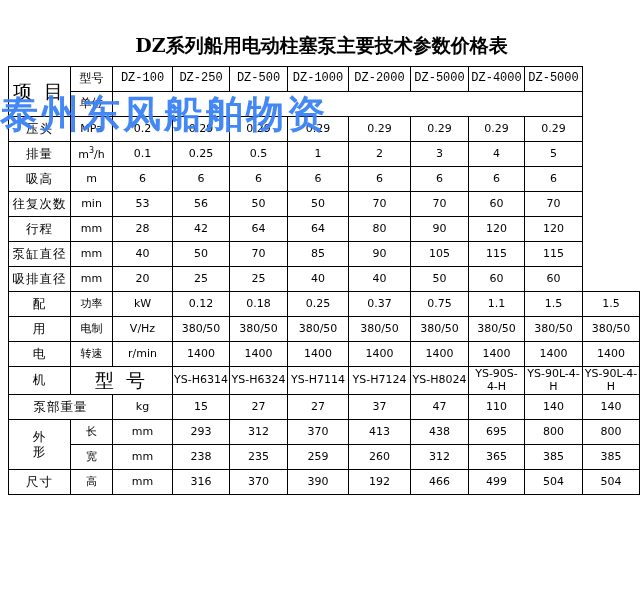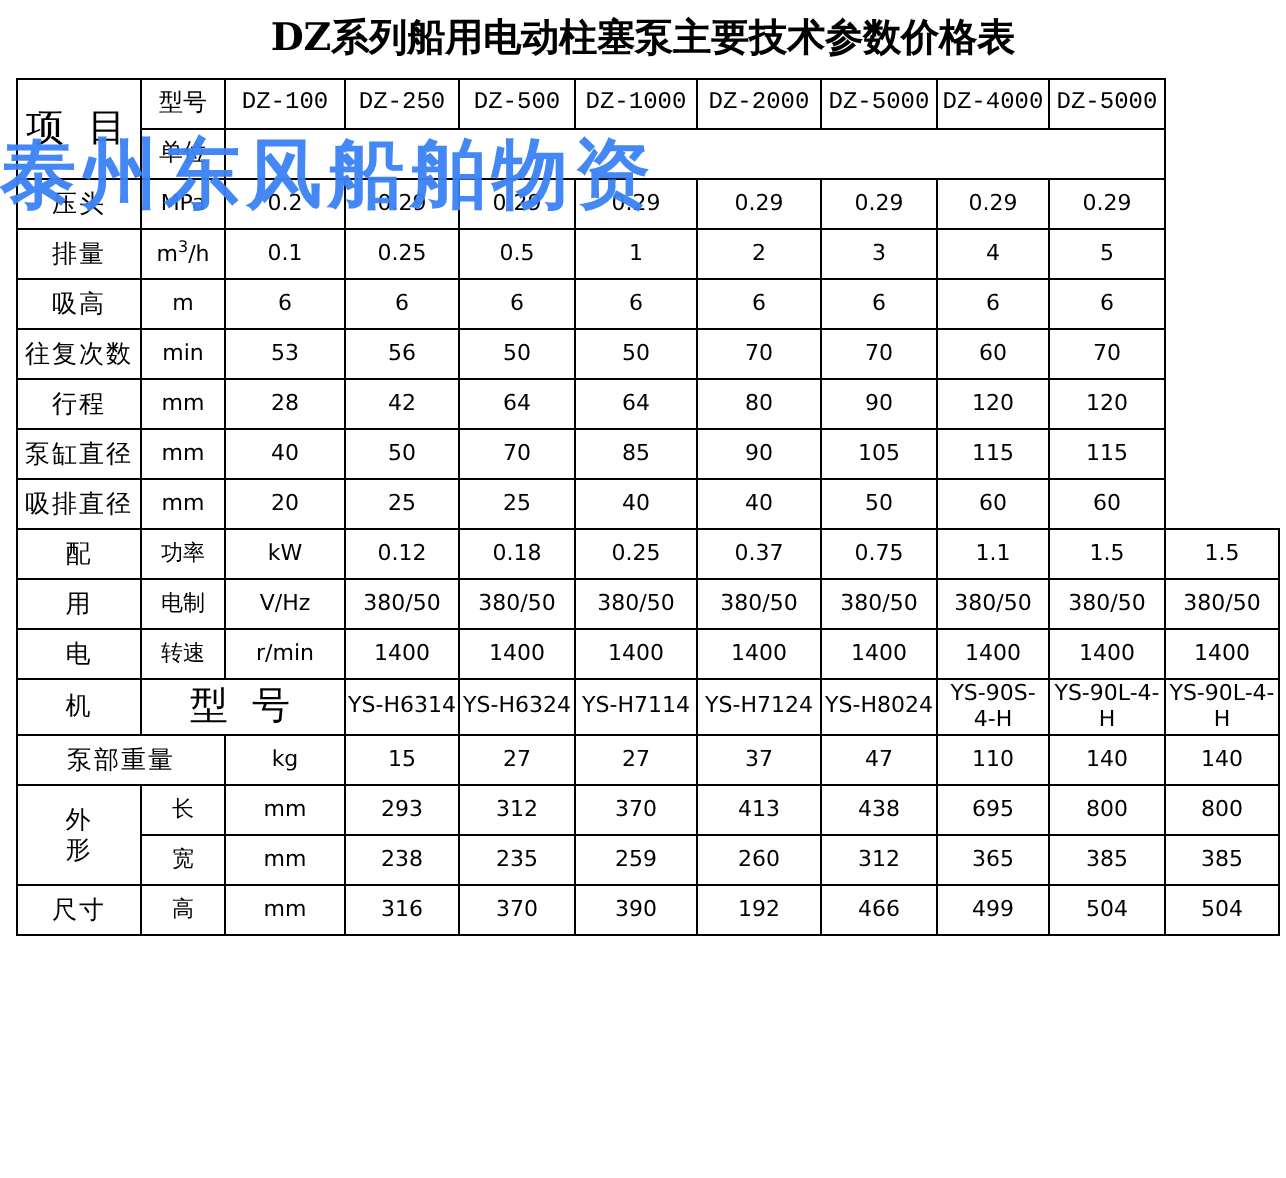--- a/index.html
+++ b/index.html
@@ -22,20 +22,21 @@
     box-sizing: border-box;
     padding: 0 8px;
   }
   .doc-title {
     text-align: center;
     font-weight: bold;
     font-size: 19px;
     letter-spacing: 0px;
     padding: 6px 0 7px 0;
     font-family: "DejaVu Serif", "Liberation Serif", serif;
+    margin-top: 27px;
   }
   table.spec {
     border-collapse: collapse;
     width: 627px;
     table-layout: fixed;
     font-size: 11px;
   }
   table.spec td {
     border: 1px solid #000;
     text-align: center;

